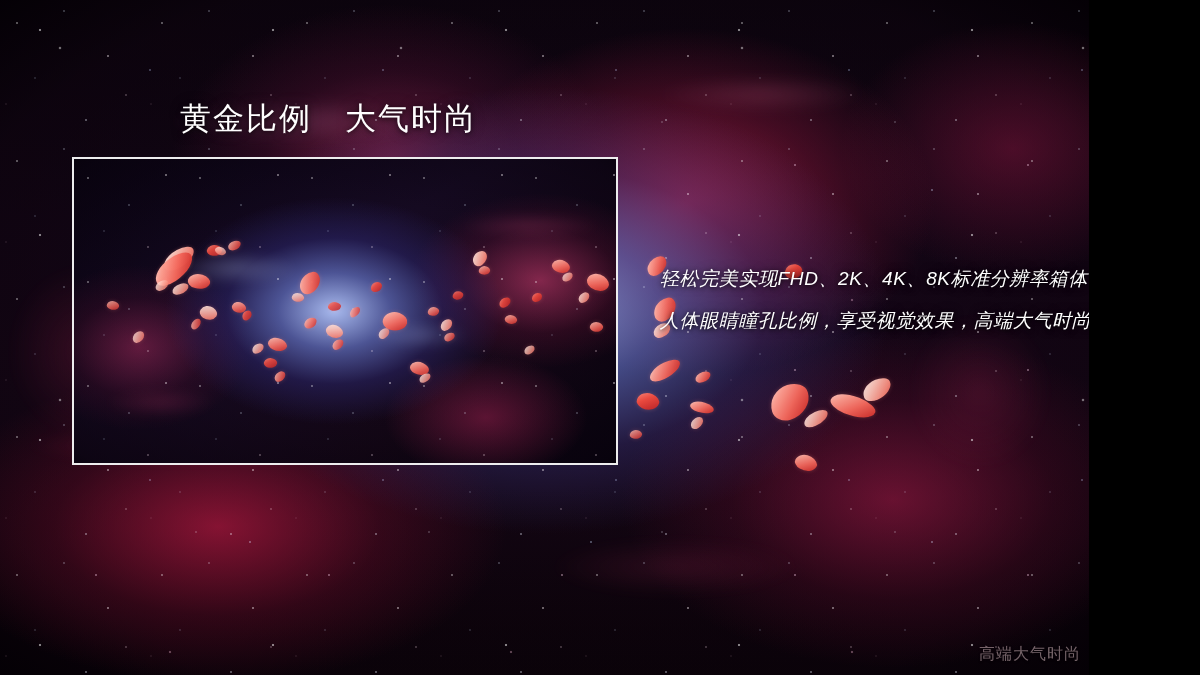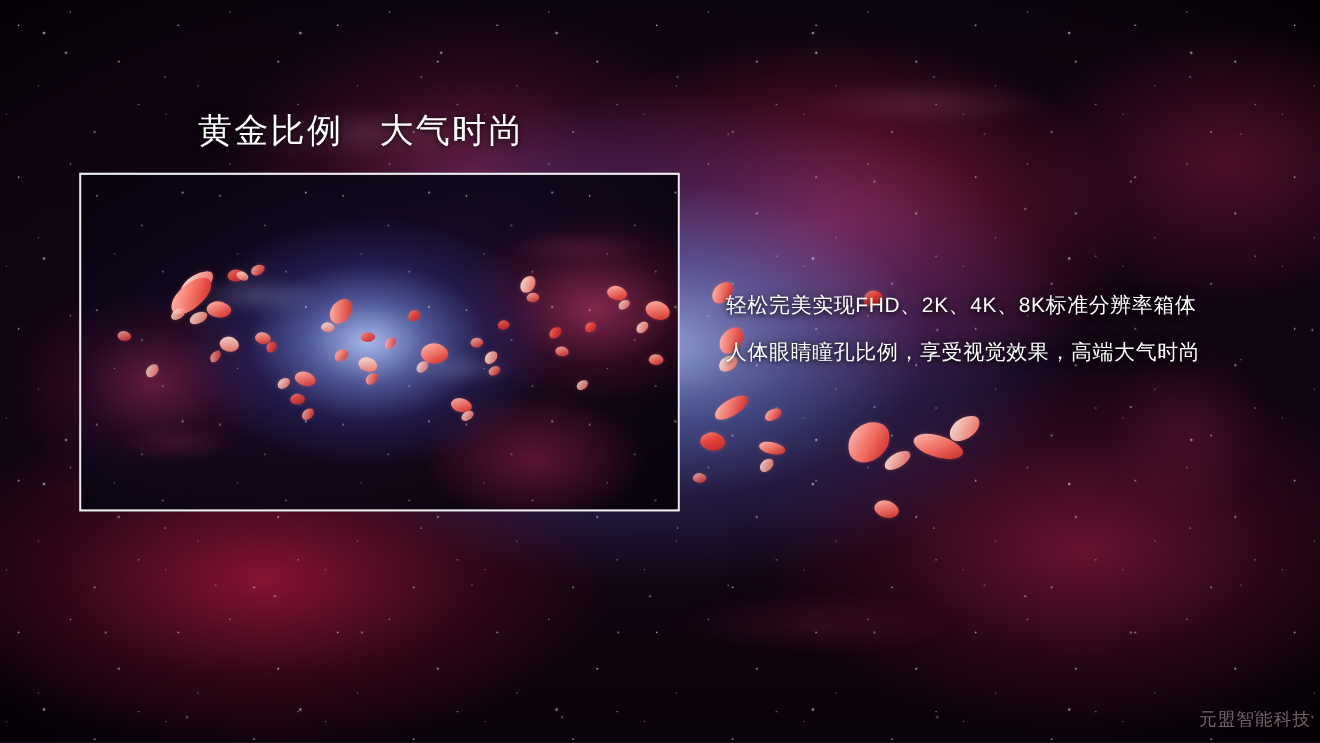--- a/index.html
+++ b/index.html
@@ -3,21 +3,21 @@
 <meta charset="utf-8">
 <title>黄金比例 大气时尚</title>
 <style>
   html,body{margin:0;padding:0;background:#000;}
   body{
     font-family:"Liberation Sans","DejaVu Sans",sans-serif;
     -webkit-font-smoothing:antialiased;
   }
   #slide{
     position:relative;
-    width:1200px;
+    width:1089px;
     height:675px;
     overflow:hidden;
     background:#0a0308;
   }
 
   
   .layer{position:absolute;inset:0;pointer-events:none;}
 
   #bg-base{
     background:
@@ -137,20 +137,21 @@
     position:absolute;left:180px;top:98px;
     font-size:31px;
     letter-spacing:2px;
     color:#ffffff;
     white-space:pre;
     text-shadow:0 1px 5px rgba(0,0,0,.75), 0 0 14px rgba(0,0,0,.45);
   }
   #body-copy{
     position:absolute;left:660px;top:258px;
     width:520px;
+    font-style:italic;
   }
   .copy-line{
     font-size:19px;
     line-height:42px;
     color:#ffffff;
     white-space:nowrap;
     letter-spacing:.6px;
     text-shadow:0 1px 4px rgba(0,0,0,.8), 0 0 10px rgba(0,0,0,.5);
   }
   #watermark{
@@ -243,15 +244,15 @@
         <div class="petal pale" style="left: 58px; top: 173px; width: 13px; height: 10px; transform: rotate(-30deg); opacity: 0.8;"></div>
         <div class="petal" style="left: 33px; top: 142px; width: 12px; height: 9px; transform: rotate(24deg); opacity: 0.8;"></div>
       </div>
   </div>
 
   <div id="body-copy">
     <div class="copy-line">轻松完美实现FHD、2K、4K、8K标准分辨率箱体</div>
     <div class="copy-line">人体眼睛瞳孔比例，享受视觉效果，高端大气时尚</div>
   </div>
 
-  <div id="watermark">元盟智能科技</div>
+  <div id="watermark">高端大气时尚</div>
 
 </div>
 
 </body></html>

